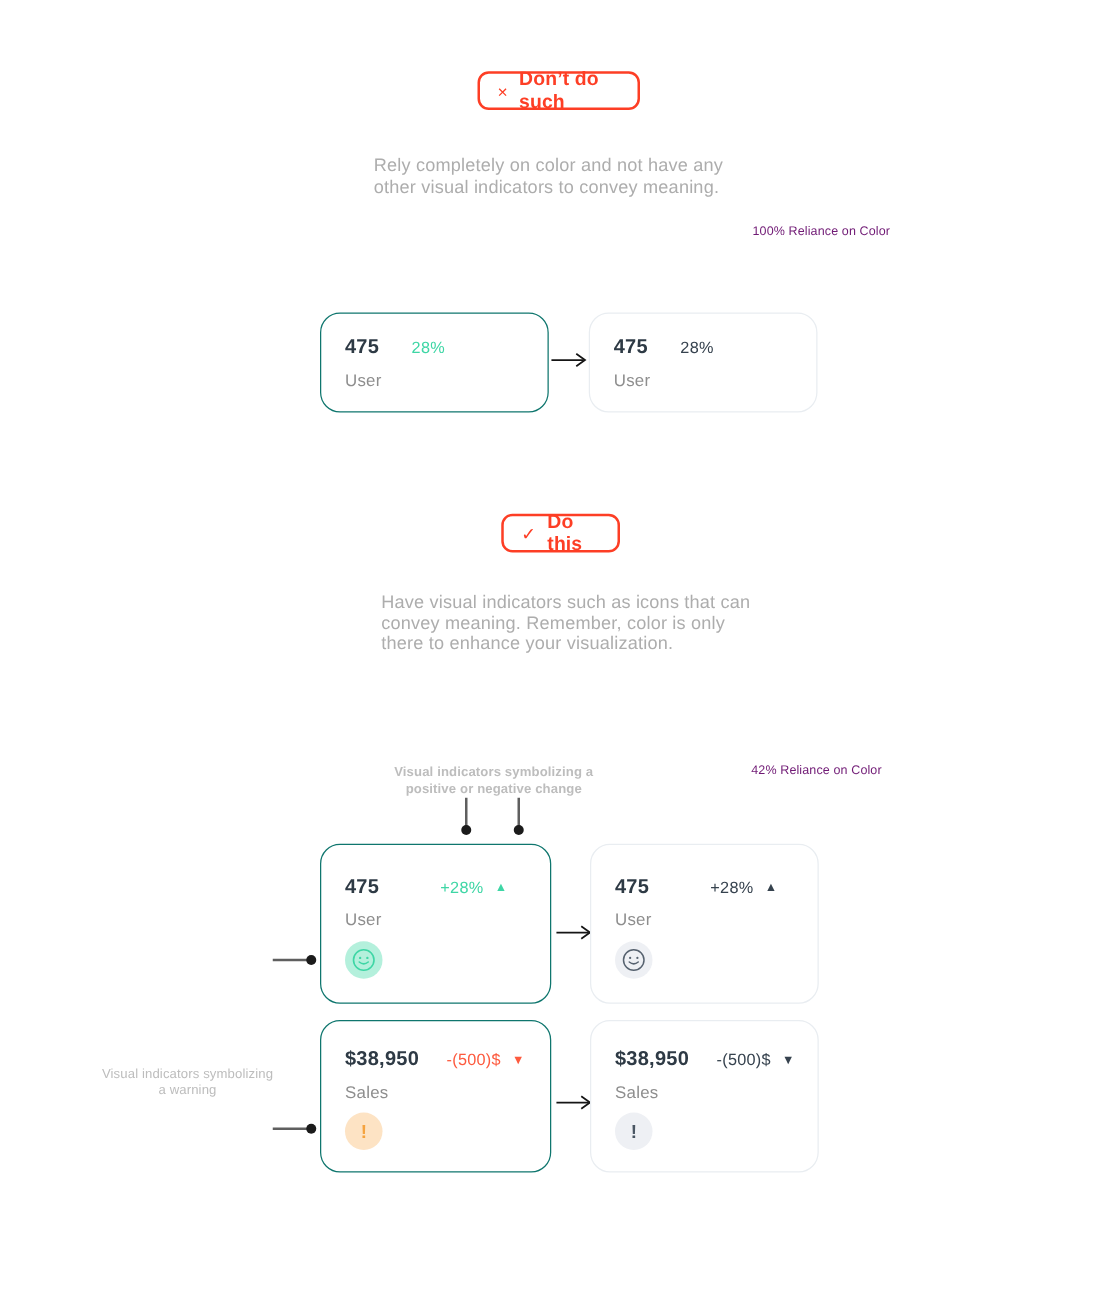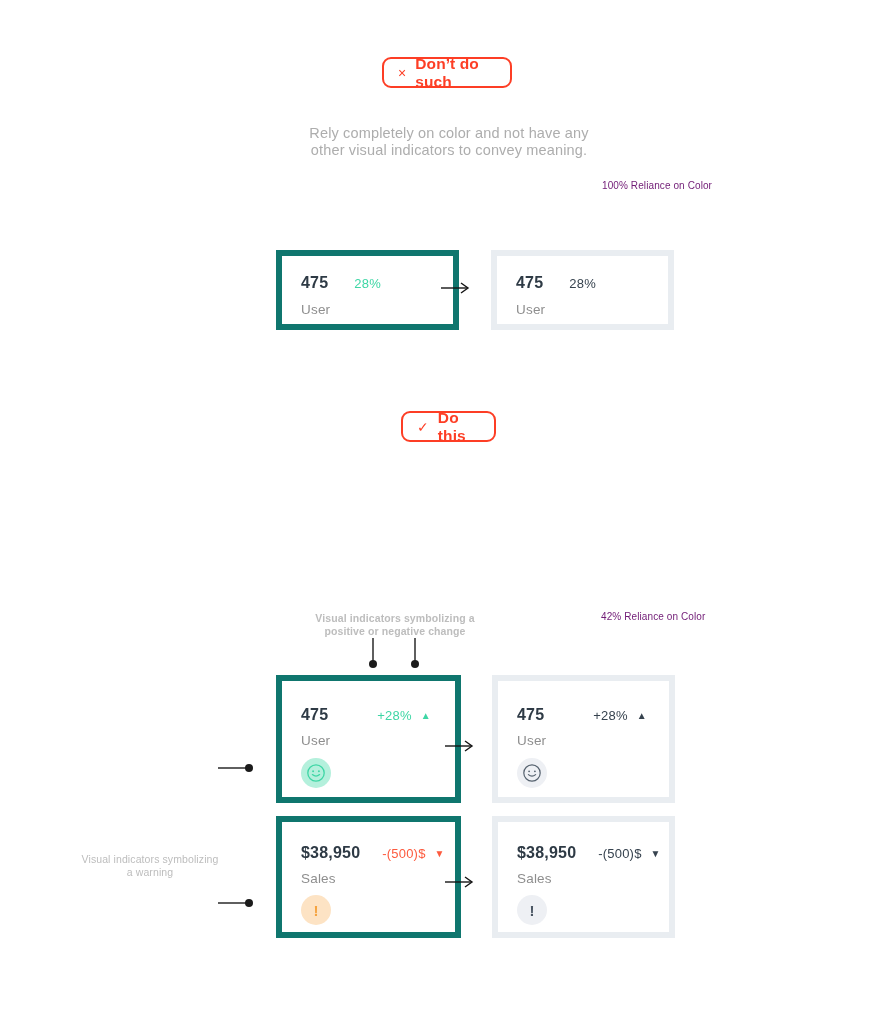--- a/index.html
+++ b/index.html
@@ -44,21 +44,21 @@
     font-weight: normal;
     line-height: 1;
     display: inline-block;
   }
   .badge-dont { left: 382px; top: 57px; width: 130px; height: 31px; }
   .badge-do   { left: 401px; top: 411px; width: 95px;  height: 31px; }
 
   
   .desc {
     position: absolute;
-    text-align: center;
+    text-align: left;
     color: #adadad;
     font-size: 14.5px;
     line-height: 16.5px;
     letter-spacing: .15px;
   }
   .desc-dont { left: 299px; top: 125px; width: 300px; }
   .desc-do   { left: 305px; top: 474px; width: 300px; }
 
   
   .reliance {
@@ -69,23 +69,22 @@
     white-space: nowrap;
   }
   .reliance-100 { left: 602px; top: 180px; }
   .reliance-25  { left: 601px; top: 611px; }
 
   
   .card {
     position: absolute;
     box-sizing: border-box;
     background: #ffffff;
-    border: 6px solid #0f766e;
-    border-radius: 0;
-    margin-left: 20px;
+    border: 1px solid #0f766e;
+    border-radius: 16px;
   }
   .card.soft { border-color: #e9edf1; }
 
   .card-row {
     position: absolute;
     display: flex;
     align-items: baseline;
   }
   .metric {
     color: #2e3a45;
@@ -197,20 +196,21 @@
       <span class="delta dark" style="margin-left:26px;">28%</span>
     </div>
     <div class="label" style="left:19px; top:46px;">User</div>
   </div>
 
   <div class="badge badge-do">
     <span class="glyph">✓</span>
     <span>Do this</span>
   </div>
 
+  <div class="desc desc-do">Have visual indicators such as icons that can convey meaning. Remember, color is only there to enhance your visualization.</div>
 
   <div class="reliance reliance-25">42% Reliance on Color</div>
 
   <div class="callout" style="left:310px; top:612px; width:170px;font-weight:bold;">Visual indicators symbolizing a positive or negative change</div>
 
   <svg class="leader" style="left:362px; top:638px;" width="66" height="32" viewBox="0 0 66 32">
     <line x1="11" y1="0" x2="11" y2="23" stroke="#5f5f5f" stroke-width="2"></line>
     <circle cx="11" cy="26" r="4" fill="#1b1b1b"></circle>
     <line x1="53" y1="0" x2="53" y2="23" stroke="#5f5f5f" stroke-width="2"></line>
     <circle cx="53" cy="26" r="4" fill="#1b1b1b"></circle>

